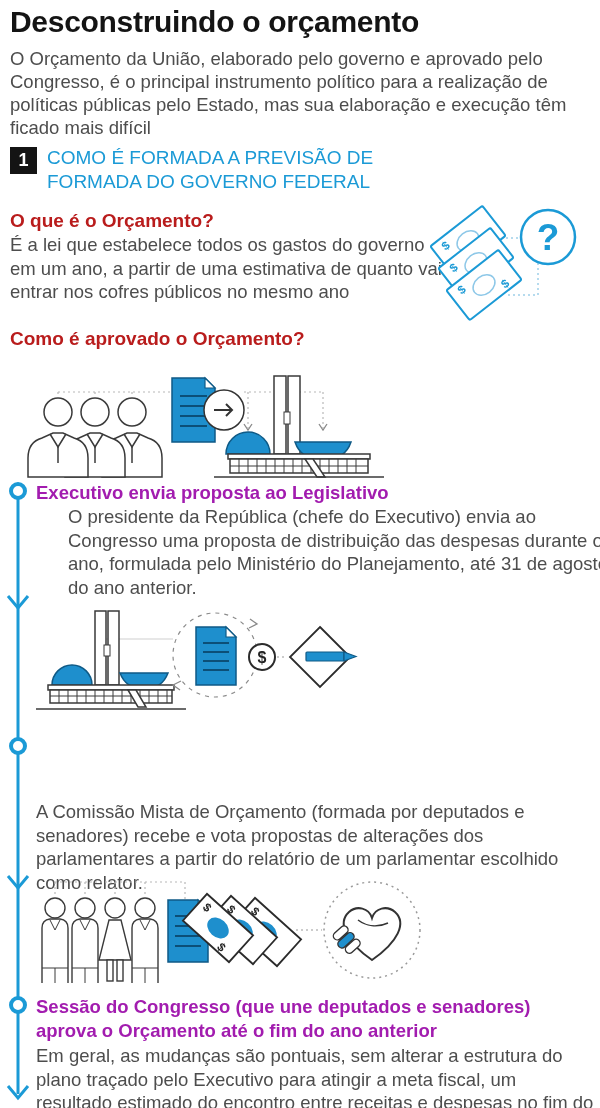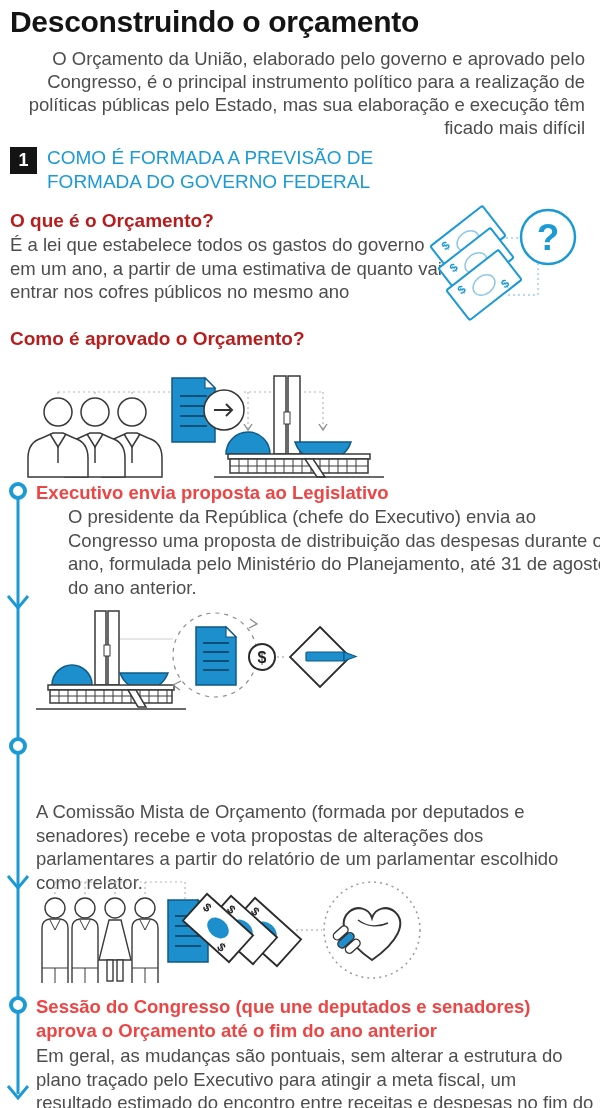--- a/index.html
+++ b/index.html
@@ -6,30 +6,30 @@
   #page{position:relative;width:600px;height:1108px;background:#fff;overflow:hidden;
         font-family:"Liberation Sans", sans-serif;}
   .abs{position:absolute;}
   .h1{font-size:30px;font-weight:700;color:#141414;letter-spacing:-0.3px;text-align:center;}
   .intro{font-size:18.5px;line-height:23px;color:#4d4d4d;width:575px;}
   .sq{width:27px;height:27px;background:#141414;color:#fff;font-size:18px;font-weight:700;
       display:flex;align-items:center;justify-content:center;}
   .secttl{font-size:19px;font-weight:400;line-height:24px;color:#1b9ad6;}
   .subhead{font-size:19px;font-weight:700;color:#b91c1c;}
   .body{font-size:18.5px;line-height:23.5px;color:#4d4d4d;}
-  .stepttl{font-size:18.5px;font-weight:700;line-height:24px;color:#ef4444;}
+  .stepttl{font-size:18.5px;font-weight:700;line-height:24px;color:#a21caf;}
   svg{display:block;}
 </style>
 </head>
 <body>
 
 <div id="page">
 
   <div class="abs h1" style="left:10px;top:5px;">Desconstruindo o orçamento</div>
-  <div class="abs intro" style="left:10px;top:47px;text-align:right;">O Orçamento da União, elaborado pelo governo e aprovado pelo Congresso, é o principal instrumento político para a realização de políticas públicas pelo Estado, mas sua elaboração e execução têm ficado mais difícil</div>
+  <div class="abs intro" style="left:10px;top:47px;">O Orçamento da União, elaborado pelo governo e aprovado pelo Congresso, é o principal instrumento político para a realização de políticas públicas pelo Estado, mas sua elaboração e execução têm ficado mais difícil</div>
 
   <div class="abs sq" style="left:10px;top:147px;">
     <span>1</span>
   </div>
   <div class="abs secttl" style="left:47px;top:146px;">
     <div>COMO É FORMADA A PREVISÃO DE</div>
     <div>FORMADA DO GOVERNO FEDERAL</div>
   </div>
 
   <div class="abs subhead" style="left:10px;top:210px;">O que é o Orçamento?</div>

